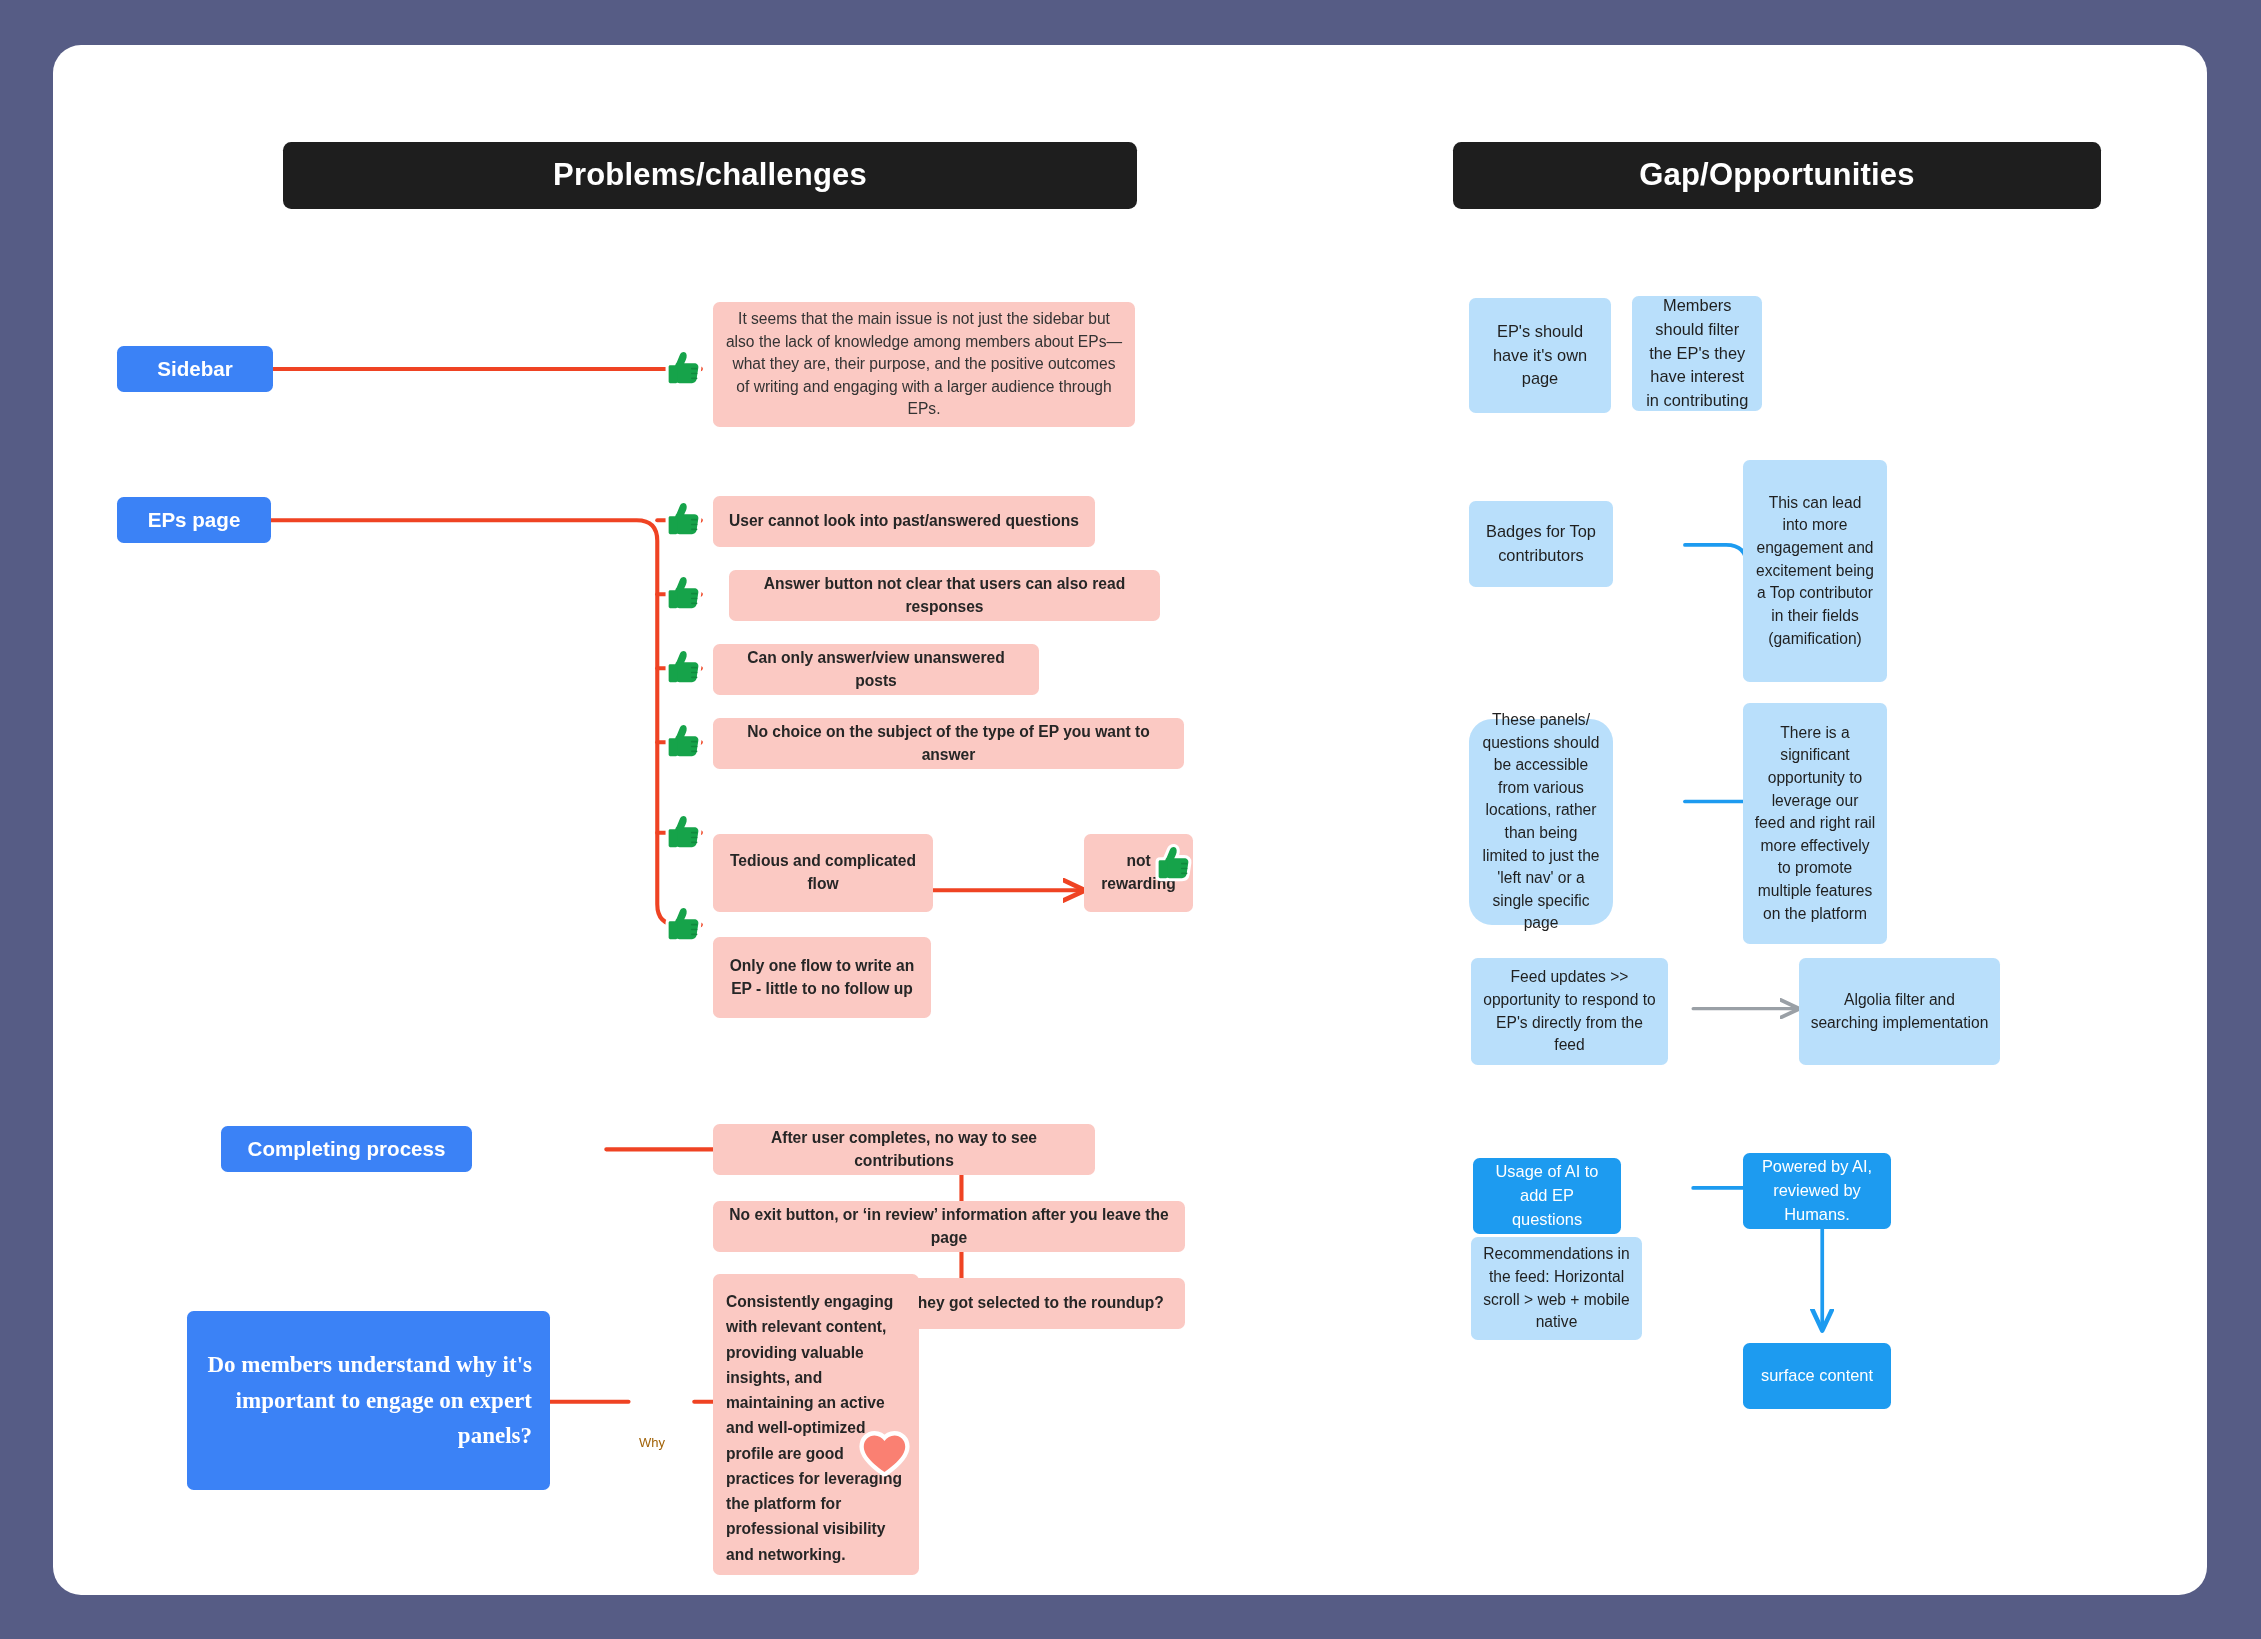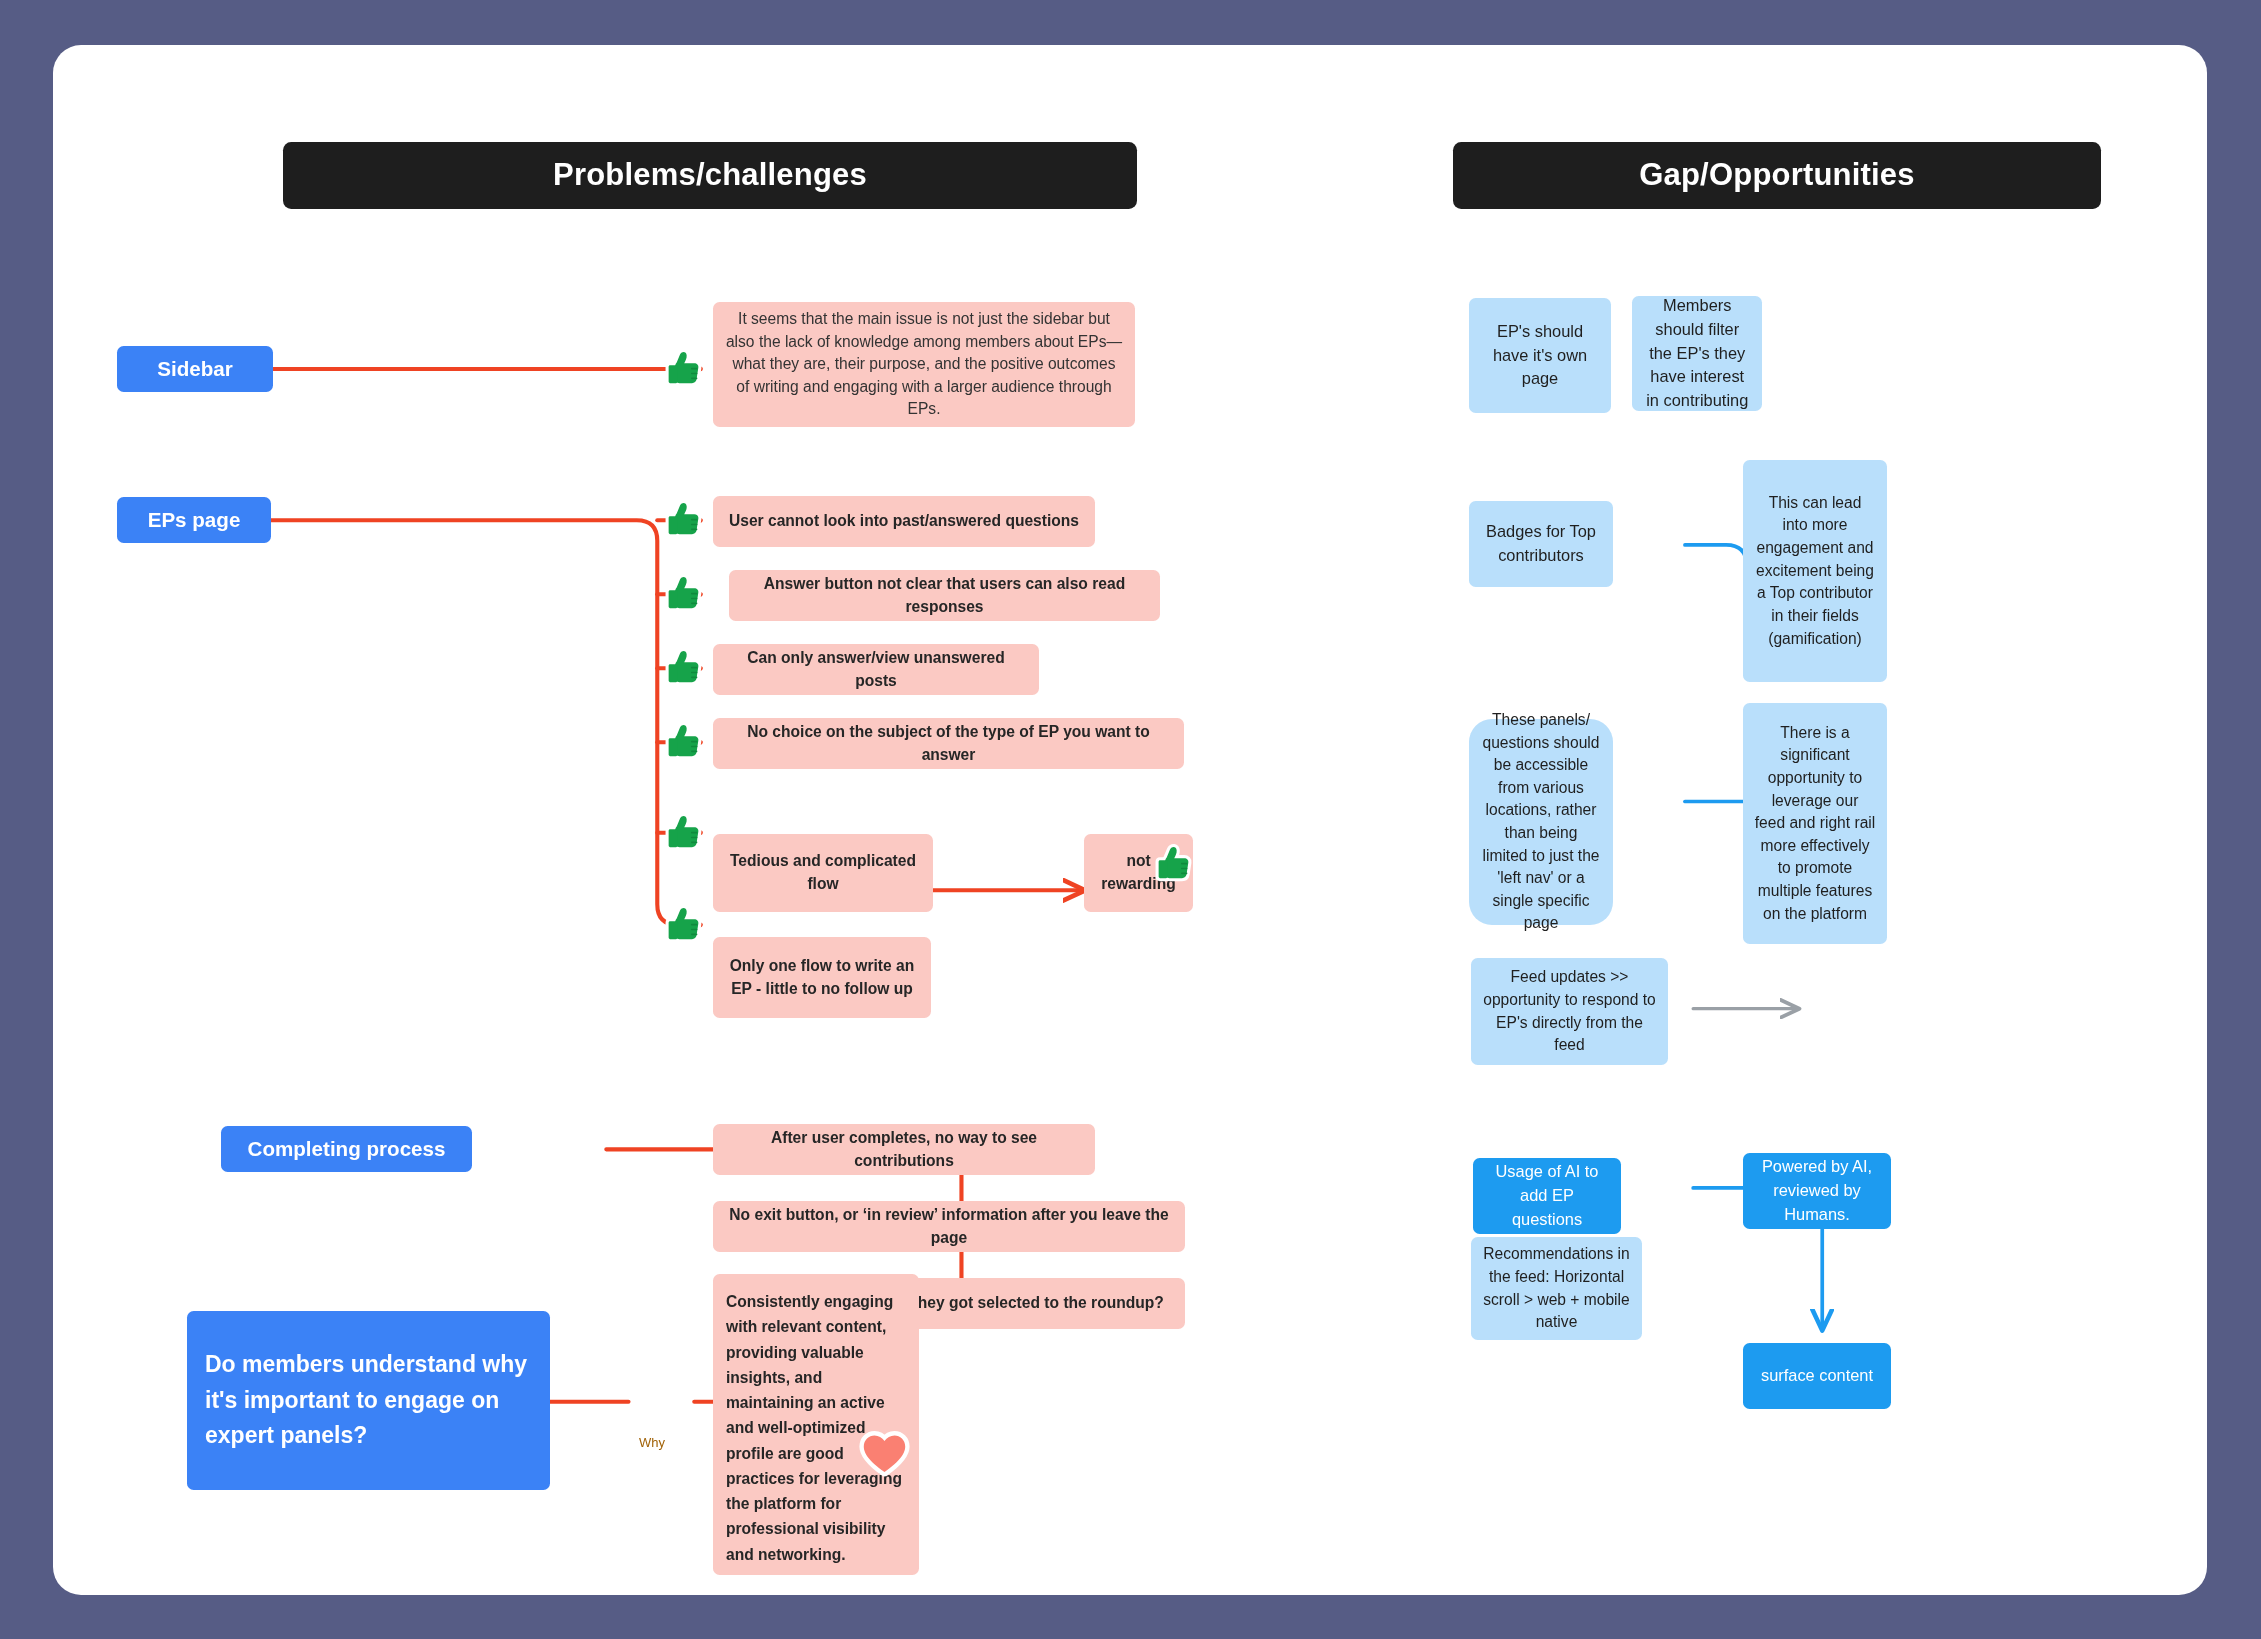--- a/index.html
+++ b/index.html
@@ -33,22 +33,22 @@
   }
   .hdr {
     background: #1E1E1E; color: #ffffff;
     font-size: 31px; font-weight: 700; letter-spacing: 0.2px;
     border-radius: 8.2px;
   }
   .orange {
     background: #3b82f6; color: #ffffff;
     font-size: 20.6px; font-weight: 700;
   }
-  .orange.big { font-size: 23px; text-align: left; justify-content: flex-start;
-                align-items: center; line-height: 1.55; padding: 26px 18px; }
+  .orange.big { font-size: 23px; text-align: right; justify-content: flex-start;
+                align-items: center; line-height: 1.55; padding: 26px 18px; font-family: Liberation Serif, serif; }
   .pink {
     background: #FBC9C3; color: #262626;
     font-size: 15.6px; font-weight: 700;
   }
   .pink.para { font-weight: 400; font-size: 15.6px; color: #333; }
   .pink.left { text-align: left; justify-content: flex-start; align-items: flex-start;
                padding: 15px 13px; line-height: 1.62; }
   .blue-lt {
     background: #B9DFFB; color: #1F1F1F;
     font-size: 16.4px; font-weight: 400;
@@ -255,20 +255,21 @@
     <div class="node blue-lt" style="left:1416px; top:456px; width:144px; height:86px;">Badges for Top contributors</div>
 
     <div class="node blue-lt sm" style="left:1690px; top:415px; width:144px; height:222px;">This can lead into more engagement and excitement being a Top contributor in their fields (gamification)</div>
 
     <div class="node blue-lt sm" style="left:1416px; top:674px; width:144px; height:206px;border-radius:23px;">These panels/ questions should be accessible from various locations, rather than being limited to just the 'left nav' or a single specific page</div>
 
     <div class="node blue-lt sm" style="left:1690px; top:658px; width:144px; height:241px;">There is a significant opportunity to leverage our feed and right rail more effectively to promote multiple features on the platform</div>
 
     <div class="node blue-lt sm" style="left:1418px; top:913px; width:197px; height:107px;">Feed updates &gt;&gt; opportunity to respond to EP's directly from the feed</div>
 
+    <div class="node blue-lt sm" style="left:1746px; top:913px; width:201px; height:107px;">Algolia filter and searching implementation</div>
 
     <div class="node blue-md" style="left:1420px; top:1113px; width:148px; height:76px;">Usage of AI to add EP questions</div>
 
     <div class="node blue-md" style="left:1690px; top:1108px; width:148px; height:76px;">Powered by AI, reviewed by Humans.</div>
 
     <div class="node blue-md" style="left:1690px; top:1298px; width:148px; height:66px;">surface content</div>
 
     <div class="node blue-lt sm" style="left:1418px; top:1192px; width:171px; height:103px;">Recommendations in the feed: Horizontal scroll &gt; web + mobile native</div>
 
   </div>

